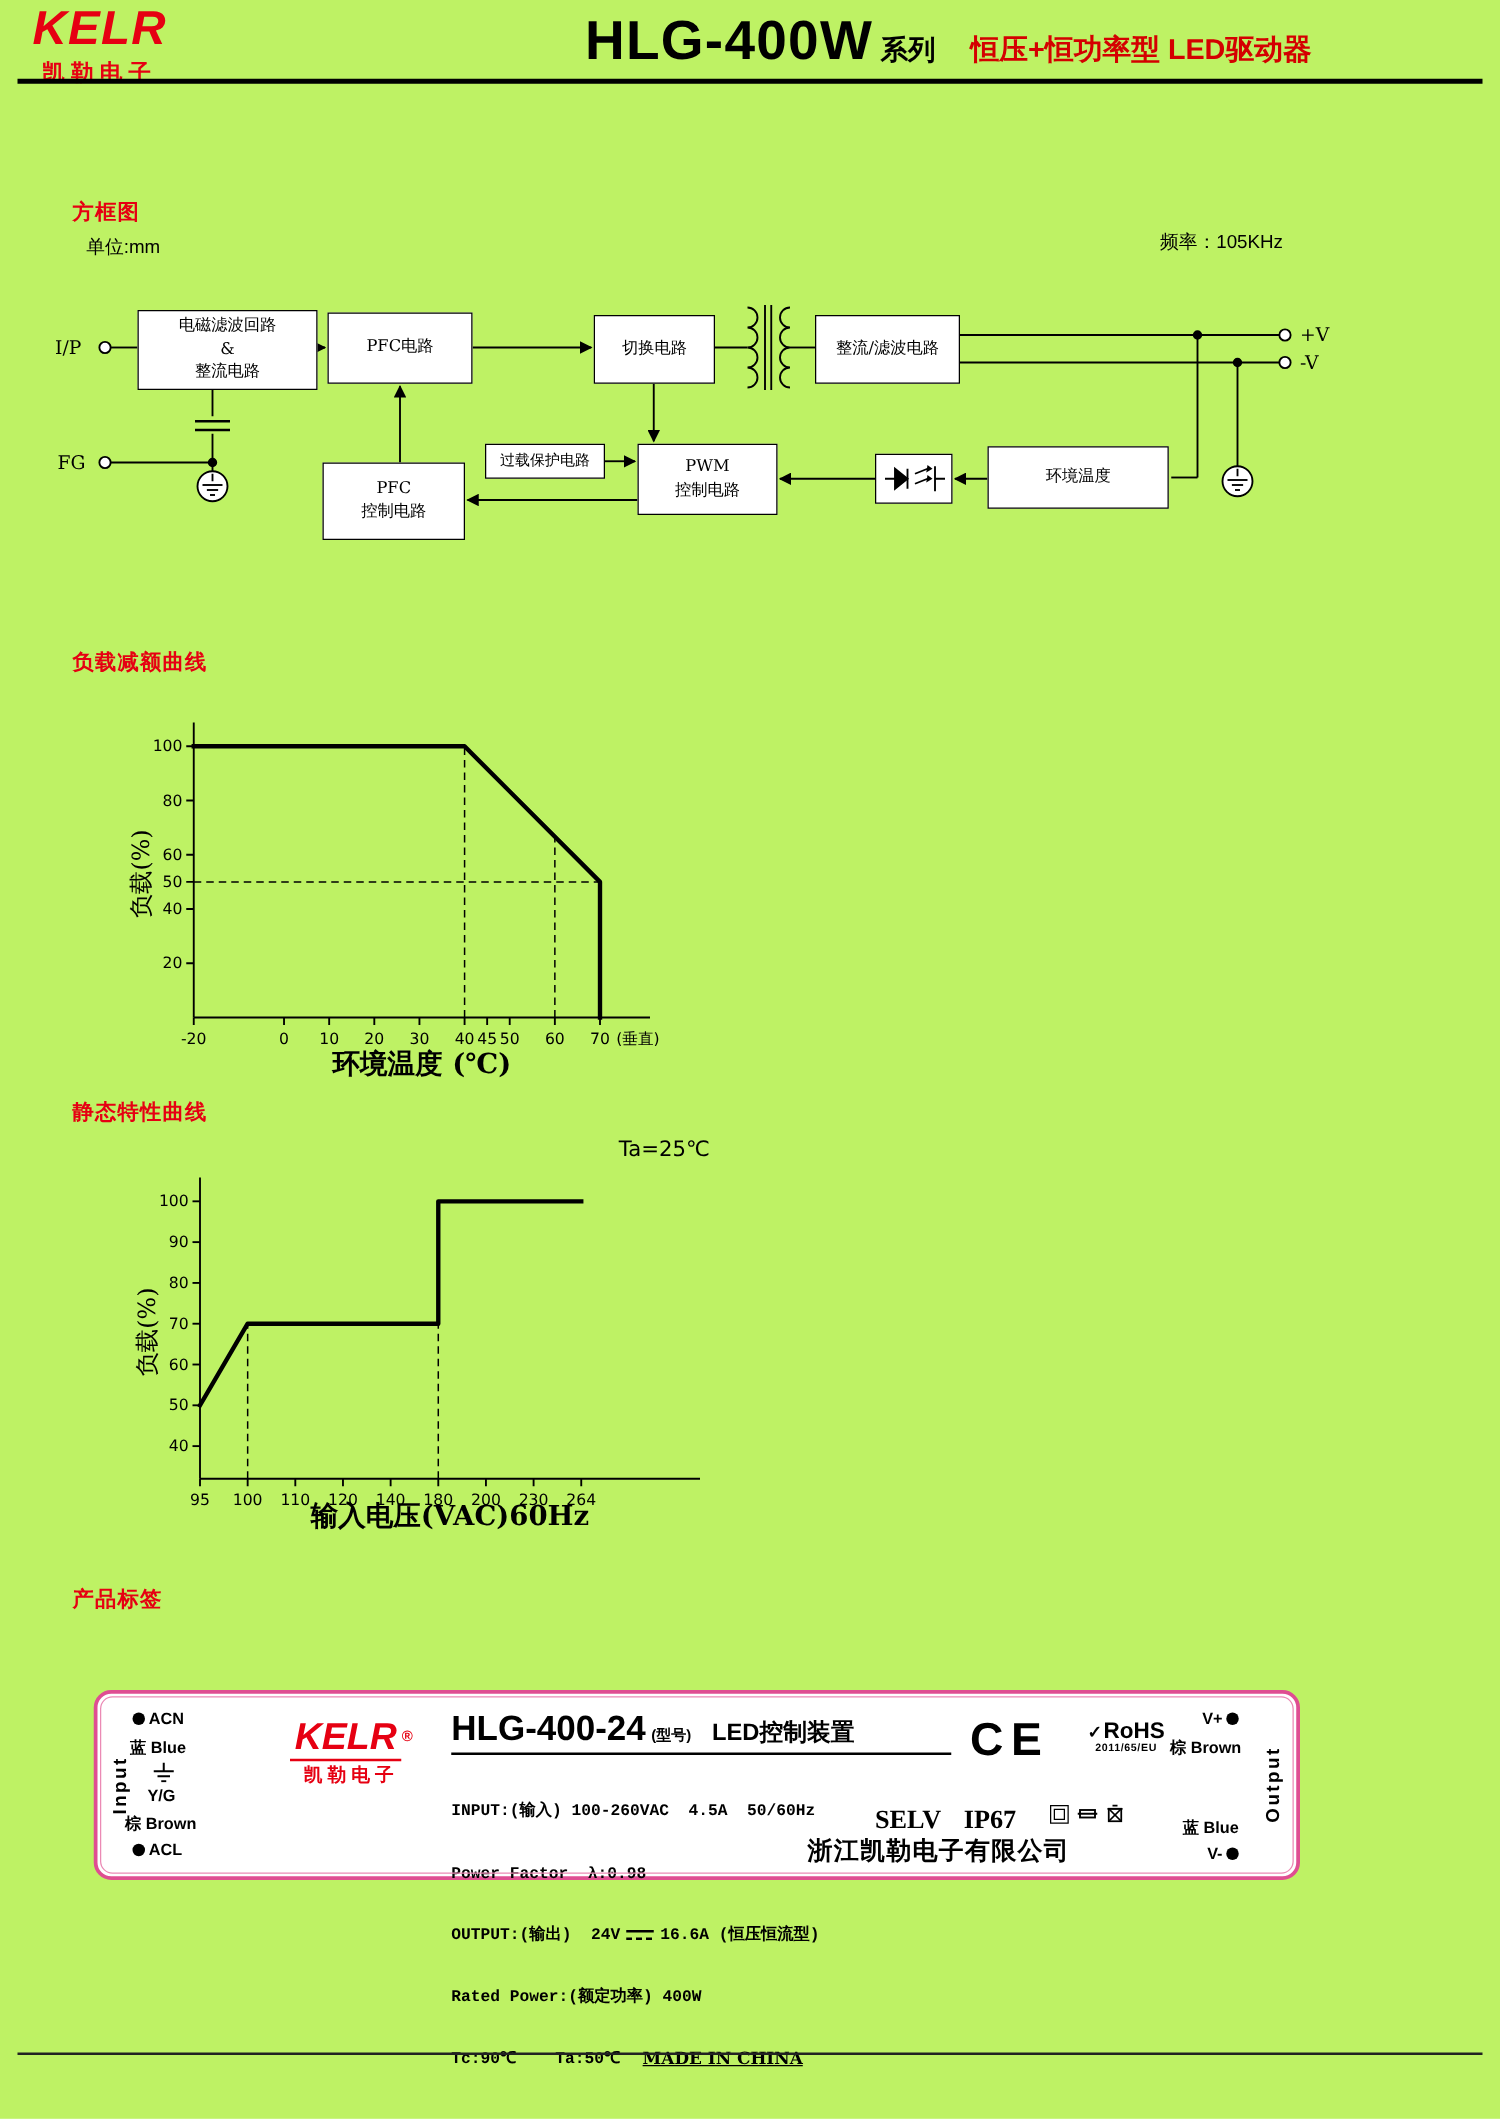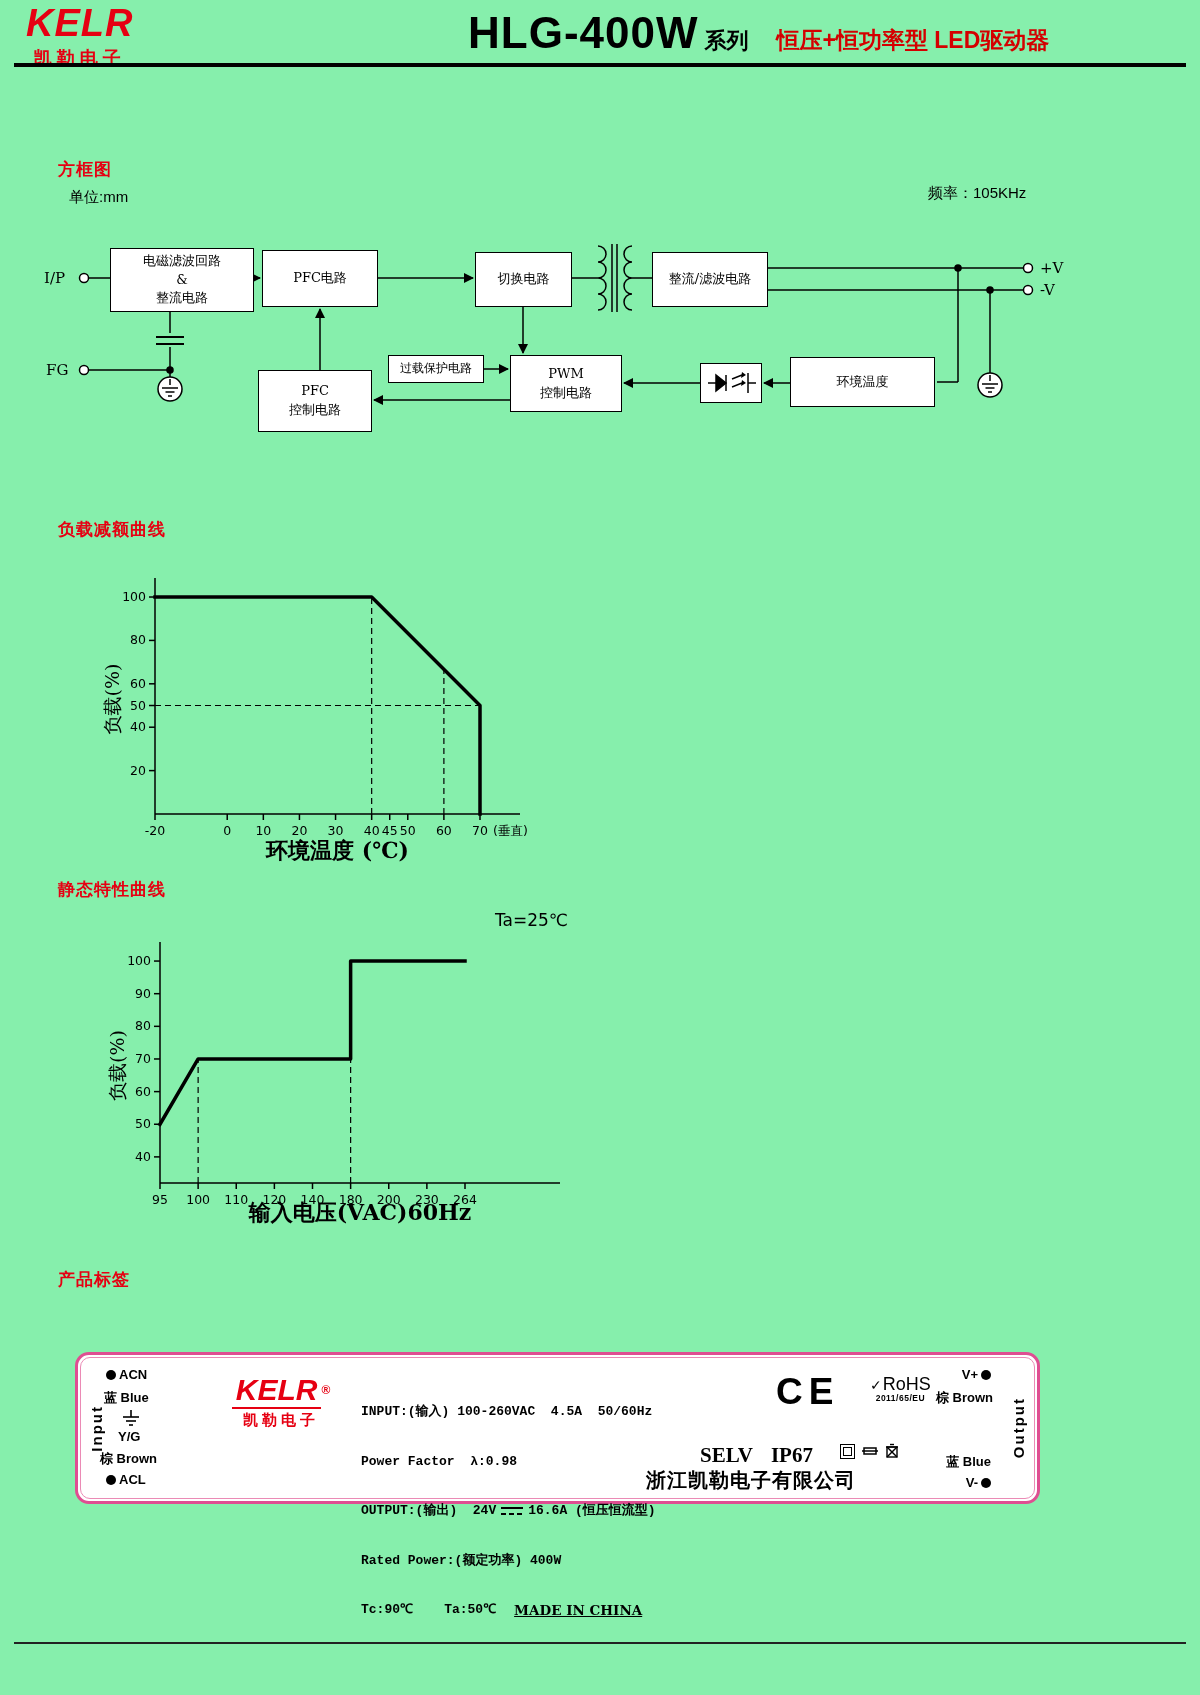--- a/index.html
+++ b/index.html
@@ -1,17 +1,17 @@
 <!DOCTYPE html>
 <html><head>
 <meta charset="utf-8">
 <style>
   *{margin:0;padding:0;box-sizing:border-box;}
   body{background:#fff;margin:0;}
-  .page{position:relative;width:1200px;height:1695px;background:#86efac;color:#000;
+  .page{position:relative;width:1200px;height:1695px;background:#bef264;color:#000;
         font-family:"Liberation Sans",sans-serif;overflow:hidden;}
 
   
   .brand{position:absolute;left:26px;top:4px;text-align:center;}
   .brand-word{font-size:38px;font-weight:900;font-style:italic;color:#e60012;line-height:1.05;letter-spacing:1px;}
   .brand-sub{font-size:18px;font-weight:bold;color:#e60012;letter-spacing:5px;margin-top:2px;}
   .head-title{position:absolute;left:468px;top:8px;white-space:nowrap;}
   .t-model{font-size:44px;font-weight:bold;letter-spacing:1px;}
   .t-series{font-size:22px;font-weight:bold;margin-left:6px;}
   .t-sub{font-size:23px;font-weight:bold;color:#d40000;margin-left:28px;}
@@ -59,21 +59,21 @@
   .pl-specs{margin-top:4px;font-family:"Liberation Mono","DejaVu Sans Mono",monospace;
             font-size:13px;font-weight:bold;line-height:16.5px;white-space:pre;}
   .sp-row{display:flex;align-items:center;}
   .dc{display:inline-block;width:22px;height:10px;position:relative;margin:0 5px;}
   .dc::before{content:"";position:absolute;top:1px;left:0;width:100%;height:2px;background:#000;}
   .dc::after{content:"";position:absolute;top:7px;left:0;width:100%;height:2px;
              background:repeating-linear-gradient(90deg,#000 0 5px,transparent 5px 8px);}
   .made{margin-left:18px;font-family:"DejaVu Serif",serif;font-size:13.5px;text-decoration:underline;}
   .pl-ce{position:absolute;left:698px;top:16px;font-size:37px;font-weight:bold;letter-spacing:6px;}
   .pl-rohs{position:absolute;left:792px;top:20px;text-align:center;line-height:1.05;}
-  .rohs-top{font-size:18px;font-weight:normal;text-align:center;}
+  .rohs-top{font-size:18px;font-weight:bold;text-align:center;}
   .rohs-check{font-size:14px;margin-right:1px;}
   .rohs-sub{font-size:8.5px;font-weight:bold;letter-spacing:.5px;}
   .pl-selv{position:absolute;left:622px;top:88px;font-size:21px;font-weight:bold;white-space:nowrap;font-family:Liberation Serif, serif;}
   .ipgap{margin-left:18px;}
   .pl-icons{position:absolute;left:762px;top:88px;display:flex;gap:7px;align-items:center;}
   .sq2{width:15px;height:15px;border:1.8px solid #000;position:relative;display:inline-block;}
   .sq2::after{content:"";position:absolute;inset:2px;border:1.4px solid #000;}
   .pl-company{position:absolute;left:568px;top:112px;font-size:20px;font-weight:bold;
               font-family:"DejaVu Serif",serif;letter-spacing:1px;}
 </style>
@@ -320,20 +320,25 @@
     </div>
 
     <div class="pl-logo">
       <div>
         <span class="pl-logo-word">KELR</span><sup class="pl-reg">®</sup>
       </div>
       <div class="pl-logo-sub">凯勒电子</div>
     </div>
 
     <div class="pl-main">
+      <div class="pl-title">
+        <span class="pl-model">HLG-400-24</span>
+        <span class="pl-note">(型号)</span>
+        <span class="pl-prod">LED控制装置</span>
+      </div>
       <div class="pl-specs">
         <div>INPUT:(输入) 100-260VAC  4.5A  50/60Hz</div>
         <div>Power Factor  λ:0.98</div>
         <div class="sp-row">
           <span>OUTPUT:(输出)  24V</span>
           <span class="dc"></span>
           <span>16.6A (恒压恒流型)</span>
         </div>
         <div>Rated Power:(额定功率) 400W</div>
         <div class="sp-row">

